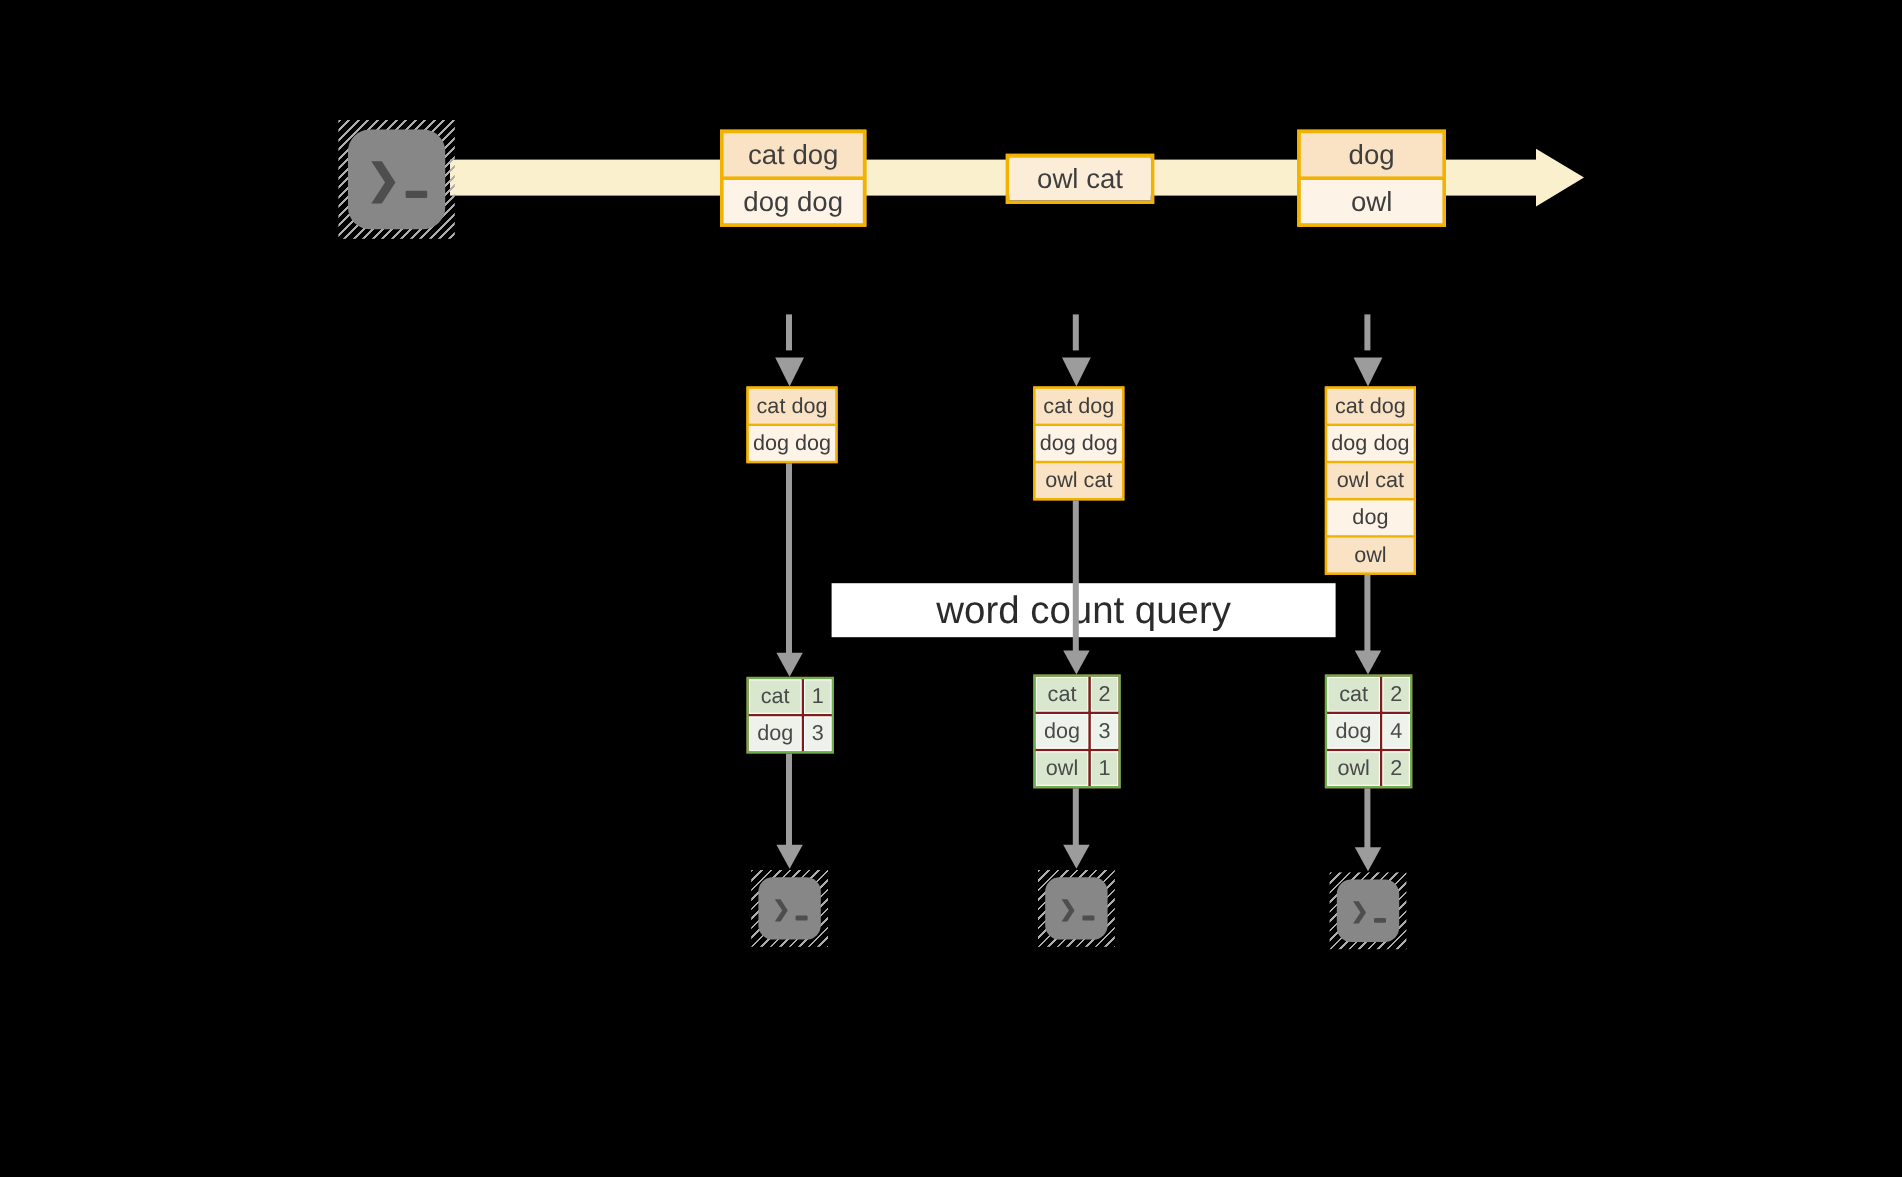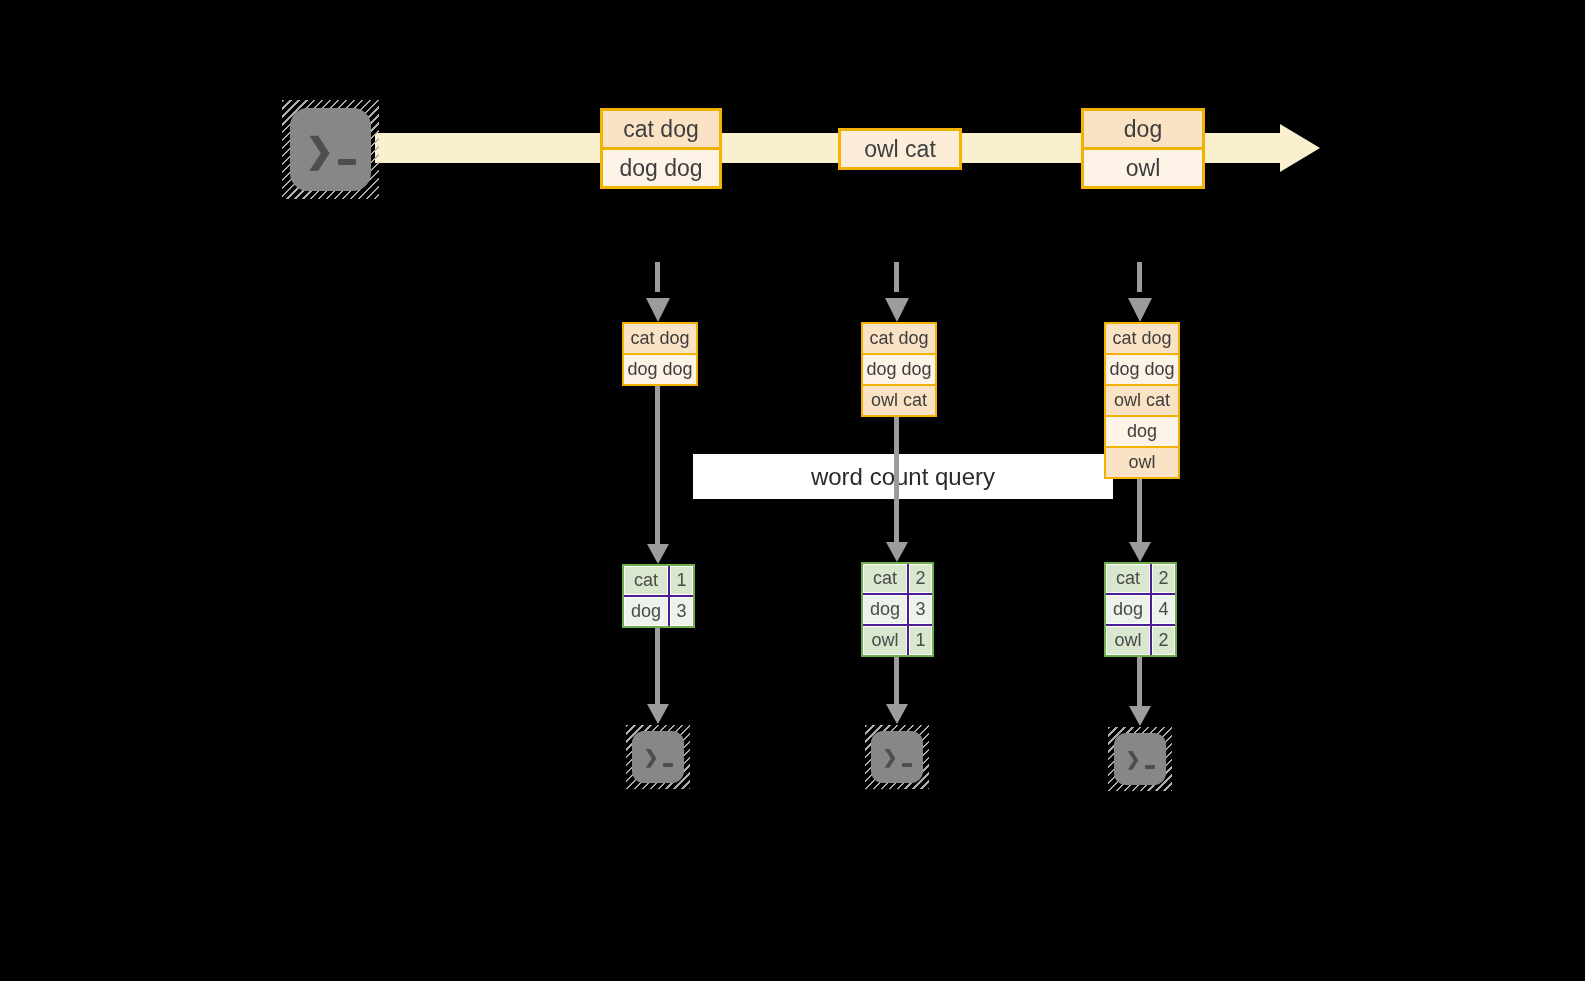--- a/index.html
+++ b/index.html
@@ -41,25 +41,25 @@
     background:#F2B202;border:2px solid #F2B202;width:72px;}
   .srow{height:29px;display:flex;align-items:center;justify-content:center;
     font-size:18px;color:#3E3E3E;}
   .srow:nth-child(odd){background:#FAE3C5;}
   .srow:nth-child(even){background:#FDF3E6;}
   
   .vline{position:absolute;width:5px;background:#9C9C9C;z-index:6;}
   .vhead{position:absolute;width:0;height:0;z-index:6;
     border-left:11px solid transparent;border-right:11px solid transparent;border-top:20px solid #9C9C9C;}
   
-  .wcq{position:absolute;left:693px;top:454px;width:420px;height:45px;background:#FFFFFF;z-index:4;
-    display:flex;align-items:center;justify-content:center;font-size:24px;color:#2B2B2B;}
+  .wcq{position:absolute;left:693px;top:486px;width:420px;height:45px;background:#FFFFFF;z-index:4;
+    display:flex;align-items:center;justify-content:center;font-size:32px;color:#2B2B2B;}
   
   .gtable{position:absolute;z-index:5;display:flex;flex-direction:column;gap:2px;
-    background:#4c1d95;border:2px solid #6FAE4E;justify-content:center;}
+    background:#7f1d1d;border:2px solid #6FAE4E;justify-content:center;}
   .grow{display:flex;gap:2px;height:29px;}
   .gcell{display:flex;align-items:center;justify-content:center;font-size:18px;color:#4A4A4A;
     box-shadow:inset 0 0 0 1px rgba(255,255,255,.85);}
   .gcell-word{width:44px;}
   .gcell-num{width:23px;}
   .grow:nth-child(odd) .gcell{background:#D9E7CF;}
   .grow:nth-child(even) .gcell{background:#EDF3EA;}
 </style>
 </head>
 <body>

